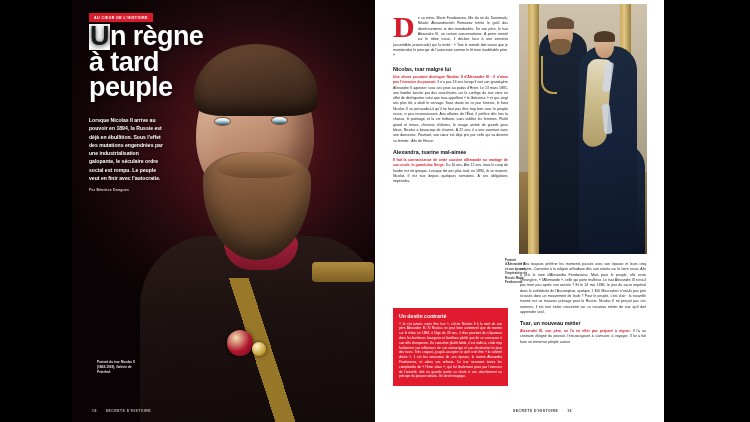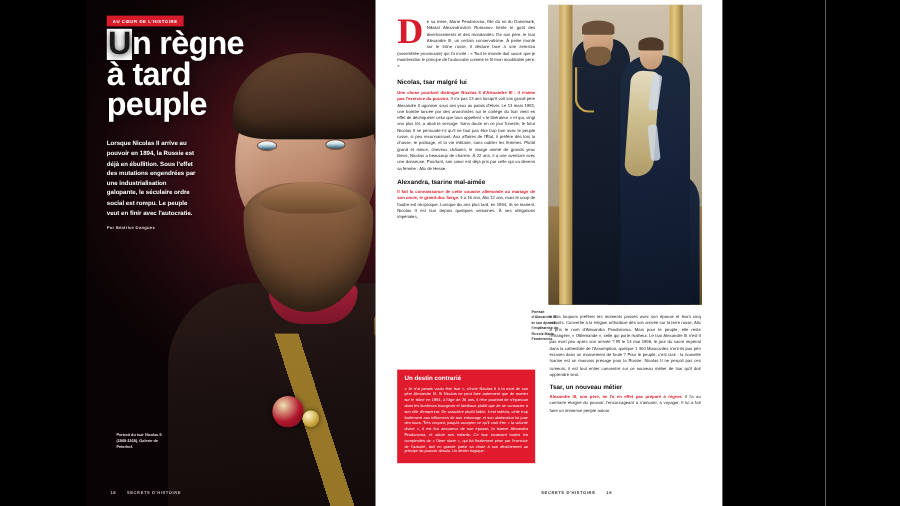--- a/index.html
+++ b/index.html
@@ -12,21 +12,21 @@
   #spread {
     position: relative;
     width: 750px; height: 422px;
     background: #000;
     display: flex;
   }
 
   
   .page-left {
     position: relative;
-    width: 313px; height: 422px;
+    width: 375px; height: 422px;
     background: #0b0507;
     overflow: hidden;
   }
   
   .left-gutter {
     position: absolute; left: 0; top: 0;
     width: 72px; height: 100%;
     background: #000;
     z-index: 6;
   }

